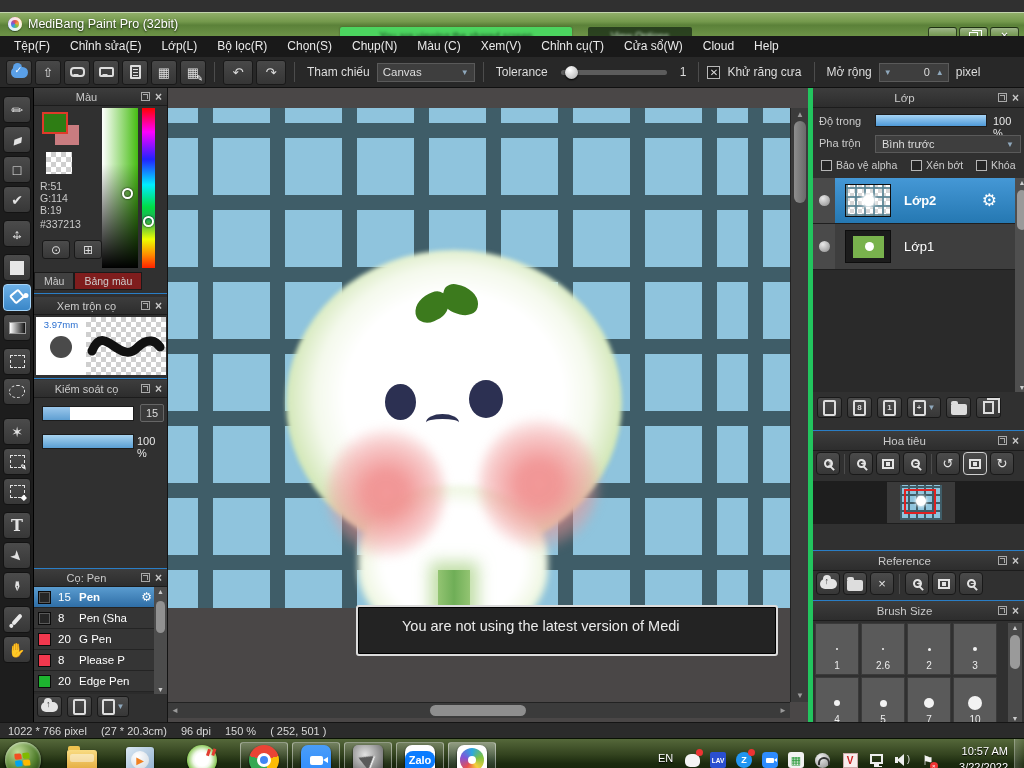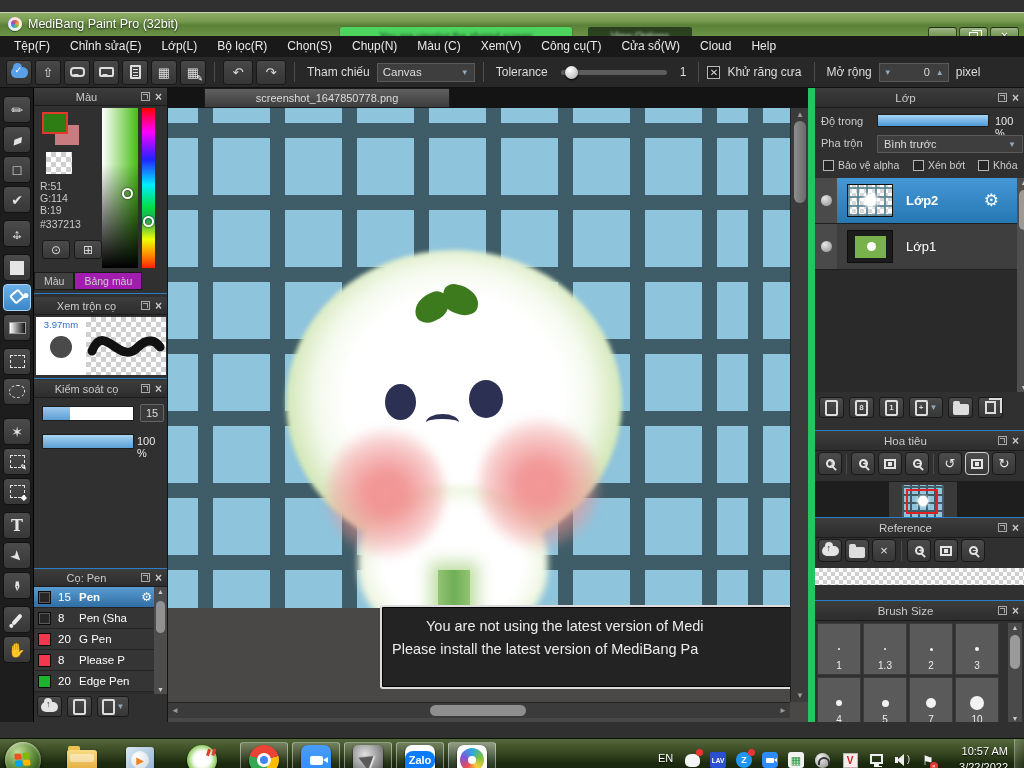--- a/index.html
+++ b/index.html
@@ -96,21 +96,21 @@
   .sw-tr { position:absolute; left:12px; top:64px; width:26px; height:22px; }
   .rgbline { position:absolute; left:6px; font-size:10.5px; color:#c9c9c9; }
   .pal-btn { position:absolute; width:28px; height:19px; background:linear-gradient(#4b4b4b,#373737); border:1px solid #191919;
     border-radius:3px; color:#ddd; font-size:12px; display:flex; align-items:center; justify-content:center; }
   .sv { position:absolute; left:68px; top:20px; width:36px; height:160px;
     background:linear-gradient(to top,#000 0%,rgba(0,0,0,0) 65%),linear-gradient(to right,#ffffff,#46bd12); }
   .hue { position:absolute; left:108px; top:20px; width:13px; height:160px;
     background:linear-gradient(180deg,#f00 0%,#f0f 15%,#22f 32%,#0ef 48%,#0d4 62%,#2a5 70%,#ef0 82%,#f80 92%,#f20 100%); }
   .ring { position:absolute; width:11px; height:11px; border:2px solid #fff; border-radius:50%; box-shadow:0 0 2px #000, inset 0 0 2px #000; }
   .ctabs { position:absolute; left:0; top:184px; display:flex; }
-  .ctab2 { height:18px; padding:0 9px; font-size:10.5px; color:#ccc; background:#a21caf; border:1px solid #1a1a1a;
+  .ctab2 { height:18px; padding:0 9px; font-size:10.5px; color:#ccc; background:#7f1d1d; border:1px solid #1a1a1a;
     display:flex; align-items:center; }
   .ctab2.act { background:#404040; }
 
   .p-bpre { position:absolute; left:0; top:209px; width:100%; height:82px; border-bottom:1px solid #2a7ec6; }
   .bp-left { position:absolute; left:2px; top:20px; width:50px; height:58px; background:#fff; }
   .bp-size { color:#2a6fd0; font-size:9.5px; text-align:center; margin-top:2px; }
   .bp-dot { width:22px; height:22px; background:#4a4a4a; border-radius:50%; margin:6px auto 0; }
   .bp-right { position:absolute; left:52px; top:20px; width:80px; height:58px; }
 
   .p-bctl { position:absolute; left:0; top:292px; width:100%; height:80px; }
@@ -169,34 +169,34 @@
   .cheek.r { left:200px; top:180px; width:122px; height:132px; }
   .eye { position:absolute; background:#2c3052; border-radius:50%; }
   .eye.l { left:107px; top:146px; width:31px; height:36px; }
   .eye.r { left:191px; top:142px; width:34px; height:38px; }
   .mouth { position:absolute; left:148px; top:176px; width:33px; height:17px;
     border-top:5px solid #2c3052; border-radius:50% 50% 0 0; }
   .leaf { position:absolute; background:#3c7a1d; }
   .leaf.l { left:136px; top:56px; width:35px; height:27px; border-radius:65% 35% 55% 45%; transform:rotate(-24deg); }
   .leaf.r { left:164px; top:48px; width:37px; height:28px; border-radius:35% 65% 45% 55%; transform:rotate(16deg); }
   .workspace { position:absolute; left:0; top:520px; width:622px; height:114px; background:#4a4747; }
-  .dialog { position:absolute; left:212px; top:517px; width:422px; height:84px; background:#232323;
+  .dialog { position:absolute; left:188px; top:517px; width:422px; height:51px; background:#232323;
     border:2px solid #dcdcdc; border-radius:3px; box-shadow:inset 0 0 0 1px #000; overflow:hidden; }
   .dl { font-size:14.5px; color:#ececec; white-space:nowrap; }
   .dl1 { margin:11px 0 0 44px; }
   .dl2 { margin:7px 0 0 10px; }
   .vscroll { position:absolute; left:622px; top:20px; width:18px; height:594px; background:#3b3b3b; border-left:1px solid #222; }
   .vscroll .ar { position:absolute; left:0; width:18px; text-align:center; font-size:8px; color:#9a9a9a; }
   .vscroll .th { position:absolute; left:3px; top:13px; width:12px; height:82px; background:linear-gradient(90deg,#8e8e8e,#6a6a6a); border-radius:6px; }
   .hscroll { position:absolute; left:0; top:614px; width:622px; height:16px; background:#3b3b3b; border-top:1px solid #222; }
   .hscroll .ar { position:absolute; top:3px; font-size:8px; color:#9a9a9a; }
   .hscroll .th { position:absolute; left:262px; top:2px; width:96px; height:11px; background:#8e8e8e; border-radius:6px; }
 
   
-  .rightcol { left:808px; top:76px; width:216px; height:634px; background:#303030; border-left:7px solid #22c55e; }
+  .rightcol { left:808px; top:76px; width:216px; height:634px; background:#303030; border-left:5px solid #22c55e; }
   .rightcol .panel-h { height:20px; font-size:11.5px; }
   .p-layers { position:absolute; left:0; top:0; width:100%; height:334px; }
   .lbl { position:absolute; font-size:11px; color:#cccccc; }
   .lp-slider { position:absolute; left:62px; top:26px; width:112px; height:13px; border:1px solid #1e1e1e;
     background:linear-gradient(180deg,#a6d4f6,#4f9ad8); }
   .lp-dd { position:absolute; left:62px; top:47px; width:146px; height:18px; background:#3e3e3e; border:1px solid #5a5a5a;
     color:#ddd; font-size:11px; display:flex; align-items:center; justify-content:space-between; padding:0 6px; }
   .lp-cb { position:absolute; top:71px; display:flex; align-items:center; gap:4px; font-size:10.5px; color:#ccc; }
   .lp-cb .box { width:11px; height:11px; border:1px solid #b5b5b5; background:#242424; }
   .llist { position:absolute; left:0; top:90px; width:216px; height:214px; background:#2a2a2a; }
@@ -230,21 +230,21 @@
   .magi::after { content:""; position:absolute; right:-4px; bottom:-3px; width:6px; height:2px; background:#e4e4e4; transform:rotate(45deg); }
   .magi i { position:absolute; left:0; top:-2px; width:9px; text-align:center; font-style:normal; font-size:8px; line-height:9px; color:#e4e4e4; font-weight:bold; }
   .fiti { width:12px; height:10px; border:2px solid #e4e4e4; position:relative; }
   .fiti::after { content:""; position:absolute; left:2px; top:1px; width:4px; height:4px; background:#e4e4e4; }
   .nthumb-wrap { position:absolute; left:0; top:50px; width:216px; height:43px; background:#1e1e1e; display:flex; align-items:center; justify-content:center; }
   .nthumb { width:68px; height:41px; background:#3a3a3a; position:relative; }
   .nthumb .mini { position:absolute; left:13px; top:3px; width:42px; height:35px; background-color:#8fc4dd;
     background-image:repeating-linear-gradient(90deg,#3f5d68 0 2px,transparent 2px 8px),repeating-linear-gradient(0deg,#3f5d68 0 2px,transparent 2px 8px); }
   .nthumb .vp { position:absolute; left:17px; top:7px; width:32px; height:25px; border:2px solid #e02020; }
   .nthumb .blob { position:absolute; left:29px; top:14px; width:10px; height:10px; border-radius:50%; background:#fff; box-shadow:0 0 3px 1px rgba(255,255,255,.8); }
-  .p-ref { position:absolute; left:0; top:429px; width:100%; height:70px; border-top:1px solid #2a7ec6; }
+  .p-ref { position:absolute; left:0; top:462px; width:100%; height:70px; border-top:1px solid #2a7ec6; }
   .refstrip { position:absolute; left:0; top:50px; width:216px; height:17px; background-size:8px 8px; background-position:0 0,4px 4px; }
   .cloudup { position:relative; width:17px; height:10px; background:#e4e4e4; border-radius:5px; }
   .cloudup::before { content:""; position:absolute; left:3px; top:-4px; width:8px; height:8px; background:#e4e4e4; border-radius:50%; }
   .cloudup::after { content:"↑"; position:absolute; left:5px; top:-3px; font-size:9px; color:#333; font-weight:bold; }
   .p-bsize { position:absolute; left:0; top:512px; width:100%; height:122px; border-top:1px solid #2a7ec6; overflow:hidden; }
   .bsgrid { position:absolute; left:2px; top:22px; display:grid; grid-template-columns:repeat(4,44px); grid-auto-rows:52px; gap:2px; }
   .bscell { background:#5a5a5a; border:1px solid #3a3a3a; position:relative; display:flex; align-items:center; justify-content:center; }
   .bsdot { background:#f2f2f2; border-radius:50%; }
   .bslabel { position:absolute; bottom:3px; left:0; width:100%; text-align:center; font-size:10px; color:#eee; }
   .bscroll2 { position:absolute; right:2px; top:22px; width:14px; height:100px; background:#4a4a4a; }
@@ -342,21 +342,21 @@
 
   <div class="abs menubar">
     <span class="menu-item">Tệp(F)</span>
     <span class="menu-item">Chỉnh sửa(E)</span>
     <span class="menu-item">Lớp(L)</span>
     <span class="menu-item">Bộ lọc(R)</span>
     <span class="menu-item">Chọn(S)</span>
     <span class="menu-item">Chụp(N)</span>
     <span class="menu-item">Màu (C)</span>
     <span class="menu-item">Xem(V)</span>
-    <span class="menu-item">Công cụ(T)</span>
+    <span class="menu-item">Chỉnh cụ(T)</span>
     <span class="menu-item">Cửa sổ(W)</span>
     <span class="menu-item">Cloud</span>
     <span class="menu-item">Help</span>
   </div>
 
   <div class="abs toolbar">
     <div class="tb-btn">
         <span class="cloudchk"></span>
       </div>
     <div class="tb-btn">⇧</div>
@@ -553,43 +553,37 @@
           </div>
         <div class="sbtn" style="width:32px">
             <span class="pgico"></span>
             <span class="dd-arrow" style="margin-left:2px">▼</span>
           </div>
       </div>
     </div>
   </div>
 
   <div class="abs canvasarea">
-    <div class="tabbar">
-      <div class="cv-tab">
-          <span>screenshot_1647850778.png</span>
-        </div>
-    </div>
     <div class="cv">
       <div class="char">
         <div class="glow"></div>
         <div class="cbody"></div>
         <div class="stem"></div>
         <div class="cheek l"></div>
         <div class="cheek r"></div>
         <div class="eye l"></div>
         <div class="eye r"></div>
         <div class="mouth"></div>
         <div class="leaf l"></div>
         <div class="leaf r"></div>
       </div>
     </div>
     <div class="workspace"></div>
     <div class="dialog">
       <div class="dl dl1">You are not using the latest version of Medi</div>
-      <div class="dl dl2">Please install the latest version of MediBang Pa</div>
     </div>
     <div class="vscroll">
       <span class="ar" style="top:2px">▲</span>
       <div class="th"></div>
       <span class="ar" style="bottom:2px">▼</span>
     </div>
     <div class="hscroll">
       <span class="ar" style="left:3px">◄</span>
       <div class="th"></div>
       <span class="ar" style="right:3px">►</span>
@@ -749,21 +743,21 @@
         <span class="po"></span>
         <span class="px">×</span>
       </div>
       <div class="bsgrid">
         <div class="bscell">
             <span class="bsdot" style="width:2px;height:2px"></span>
             <span class="bslabel">1</span>
           </div>
         <div class="bscell">
             <span class="bsdot" style="width:2px;height:2px"></span>
-            <span class="bslabel">1.3</span>
+            <span class="bslabel">2.6</span>
           </div>
         <div class="bscell">
             <span class="bsdot" style="width:3px;height:3px"></span>
             <span class="bslabel">2</span>
           </div>
         <div class="bscell">
             <span class="bsdot" style="width:4px;height:4px"></span>
             <span class="bslabel">3</span>
           </div>
         <div class="bscell">
@@ -784,20 +778,27 @@
           </div>
       </div>
       <div class="bscroll2">
         <span class="ar" style="top:1px">▲</span>
         <div class="th"></div>
         <span class="ar" style="bottom:1px">▼</span>
       </div>
     </div>
   </div>
 
+  <div class="abs statusbar">
+    <span>1022 * 766 pixel</span>
+    <span>(27 * 20.3cm)</span>
+    <span>96 dpi</span>
+    <span>150 %</span>
+    <span>( 252, 501 )</span>
+  </div>
 
   <div class="abs taskbar">
     <div class="start">
         <span class="winflag">
           <i></i>
           <i></i>
           <i></i>
           <i></i>
         </span>
       </div>

